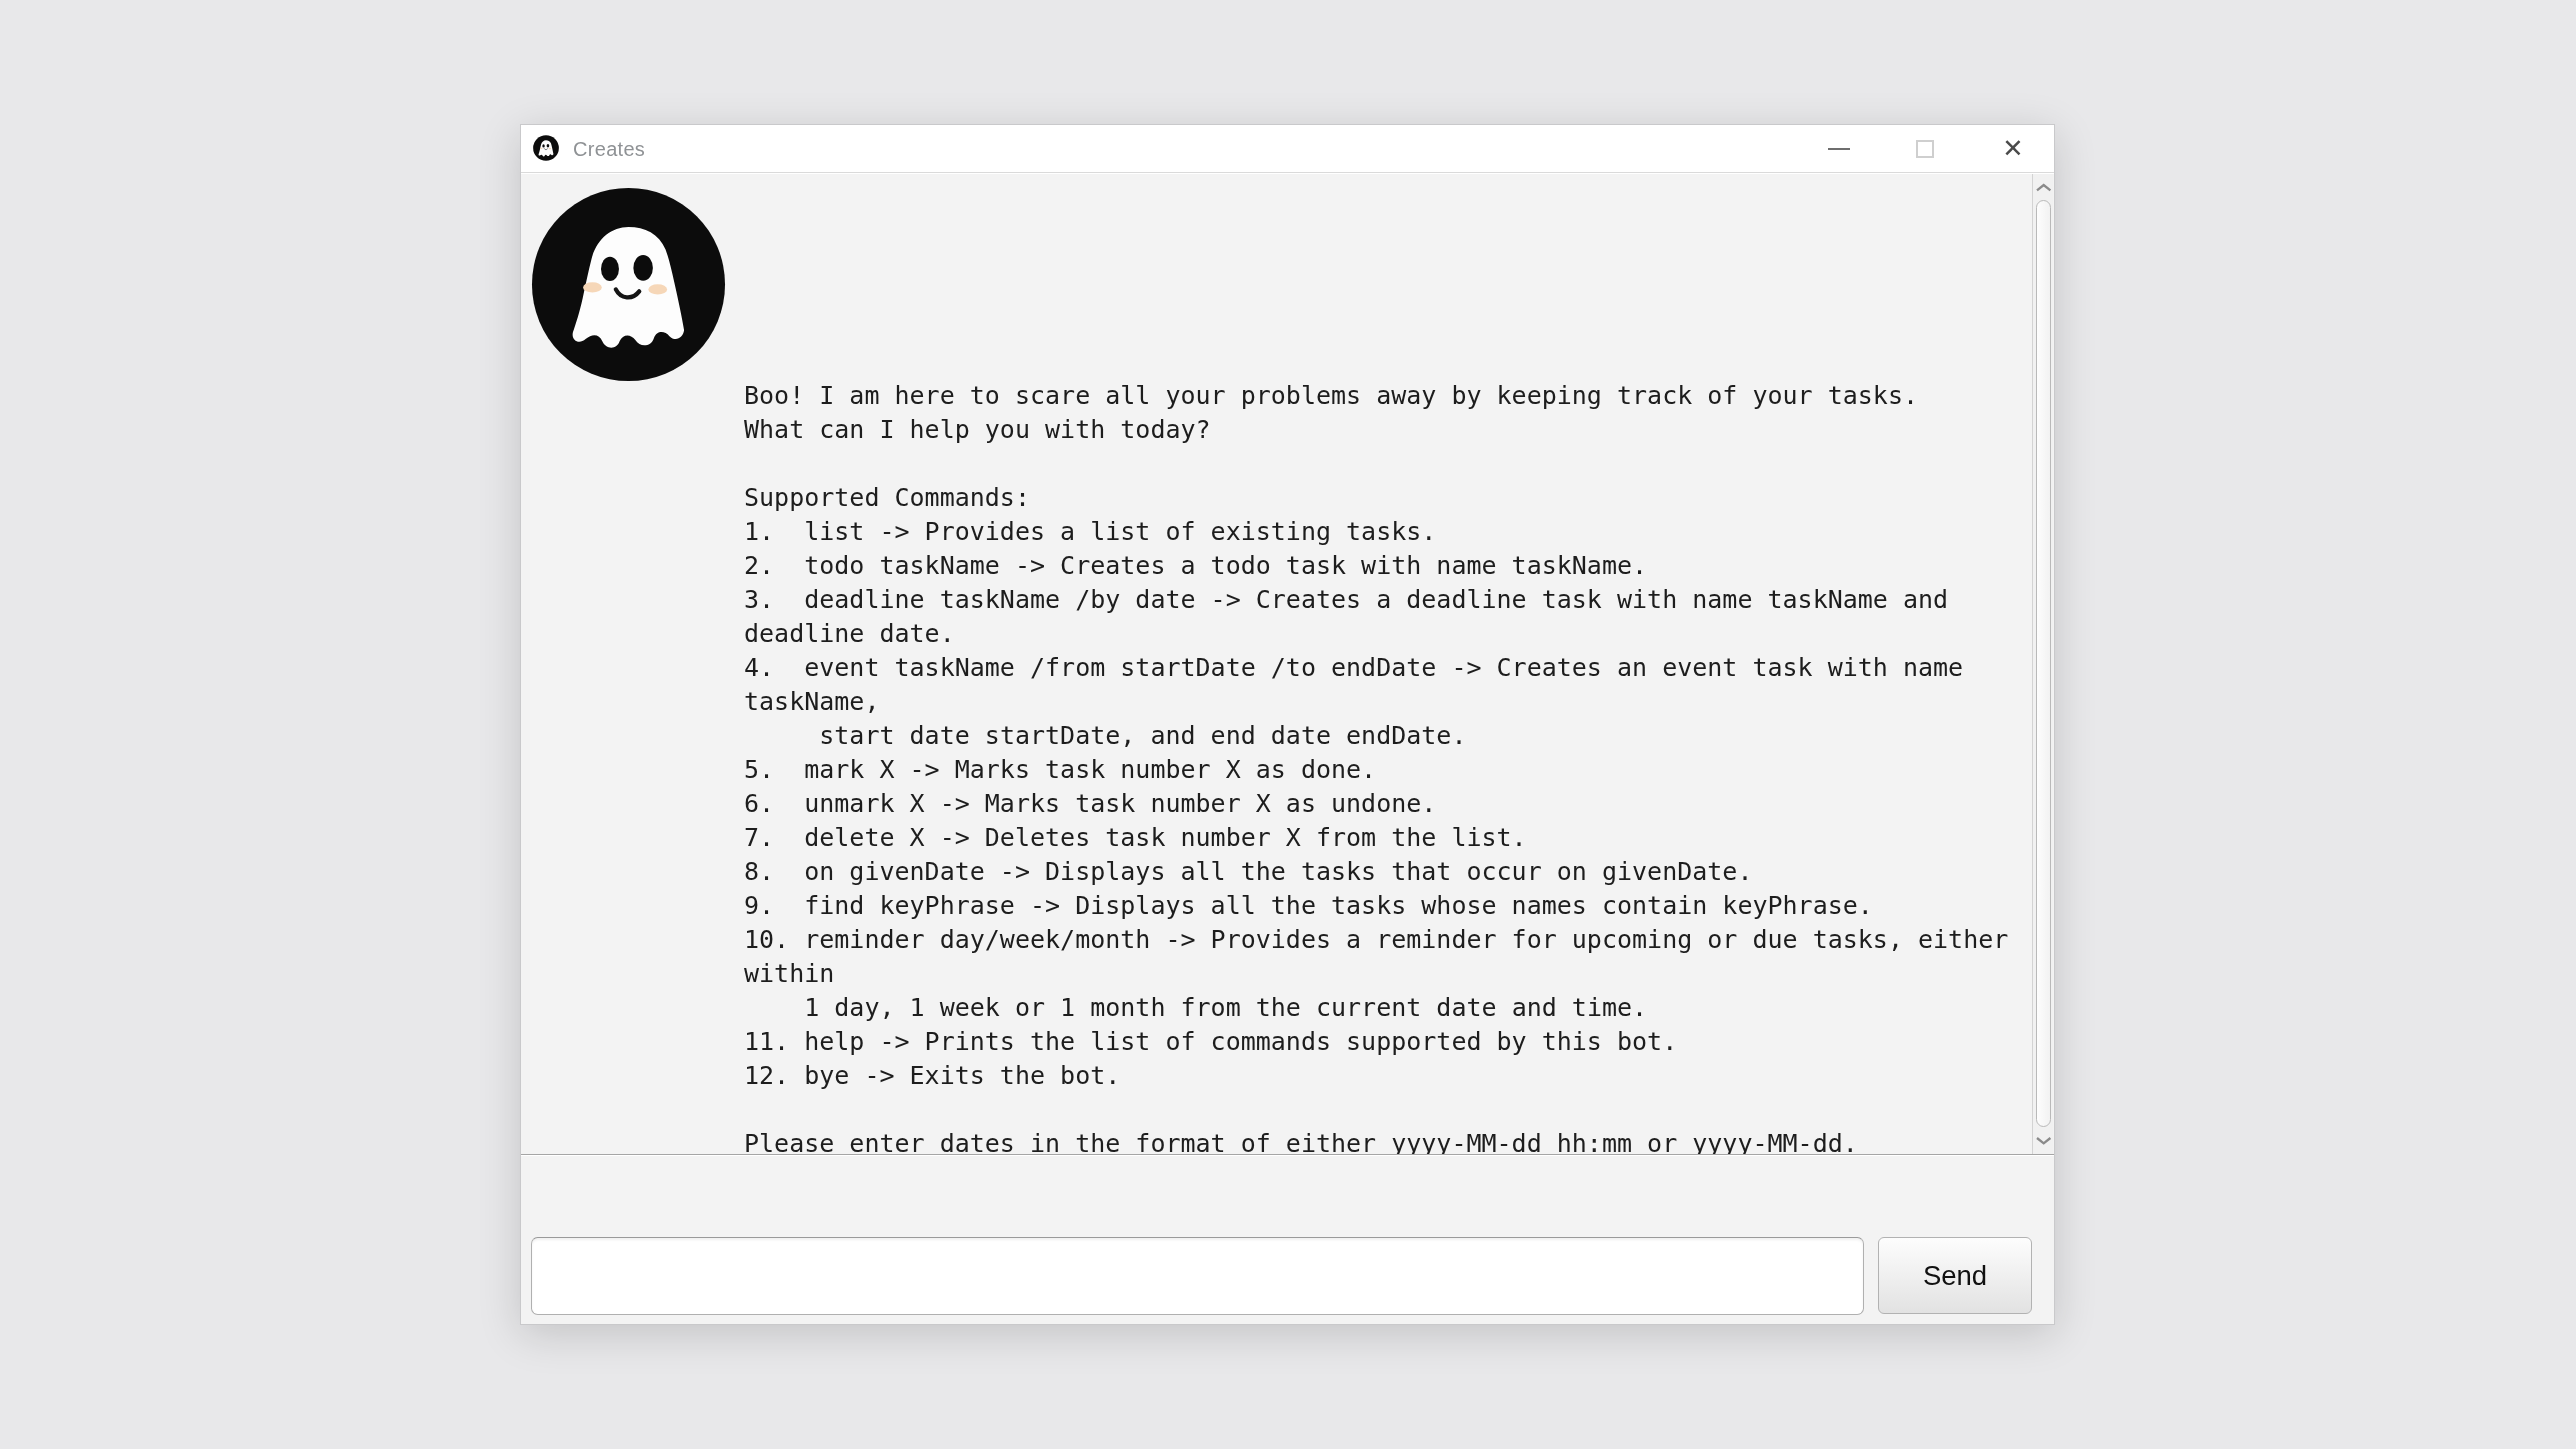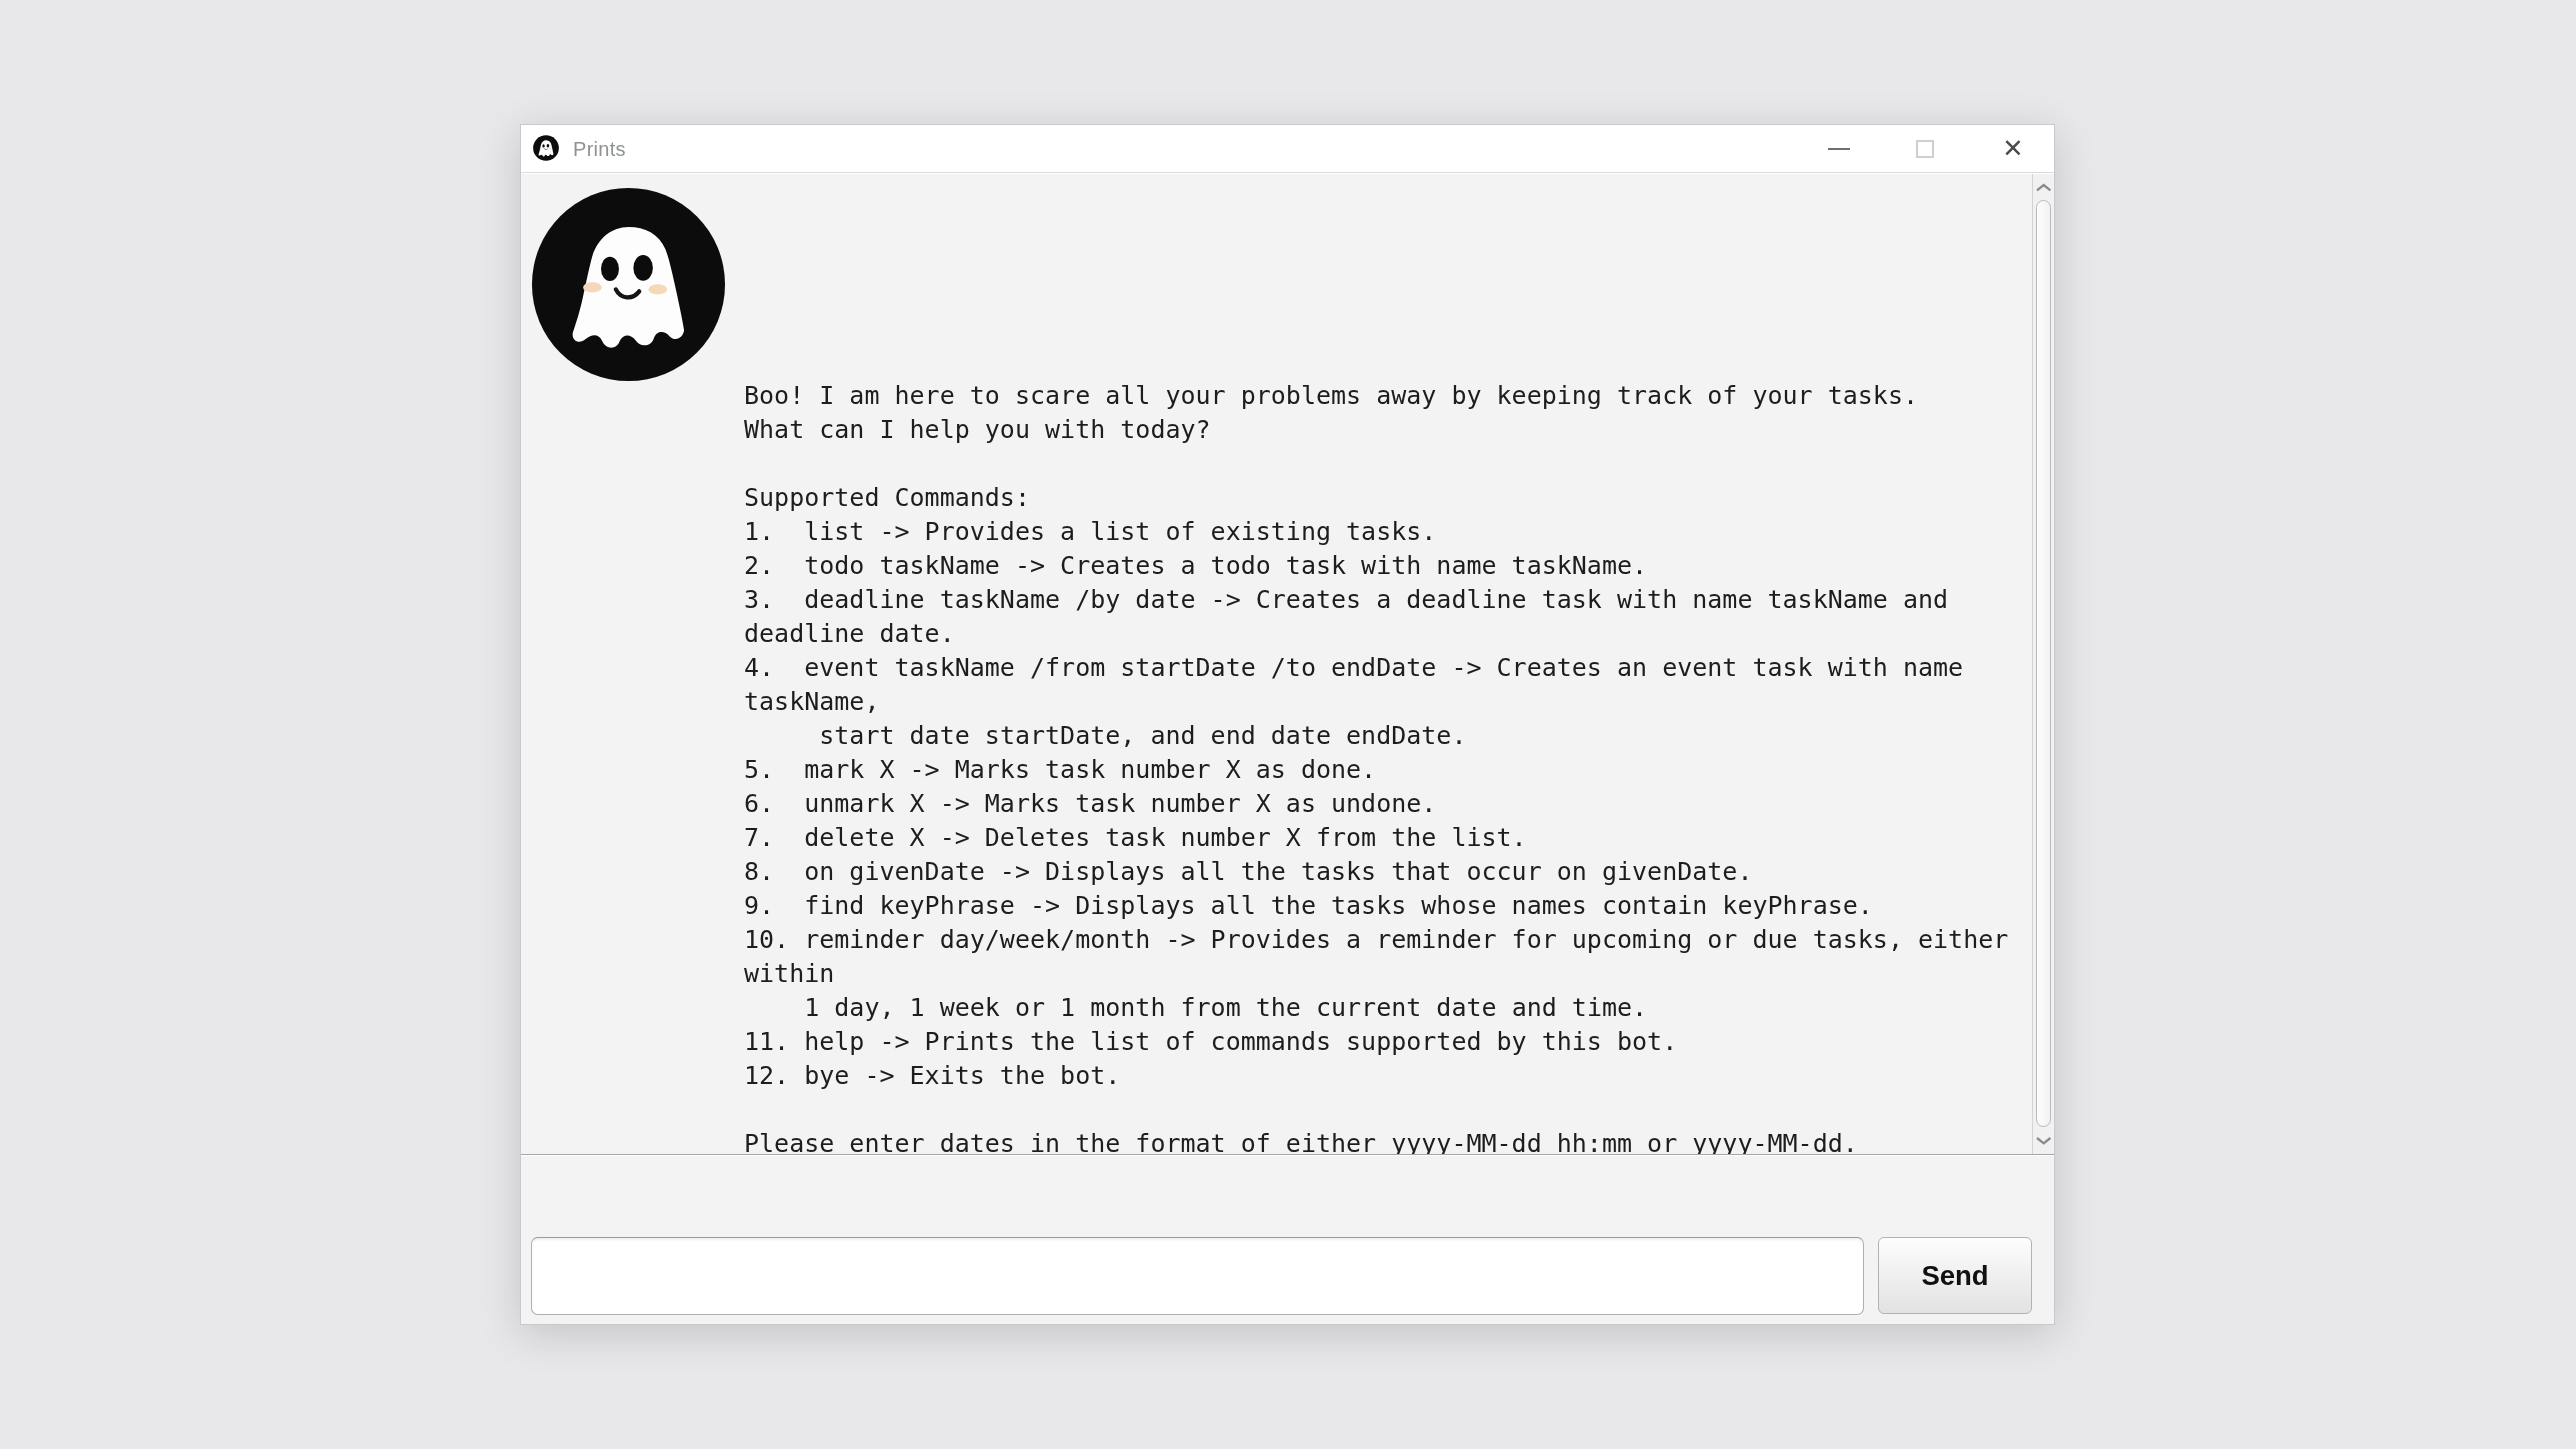--- a/index.html
+++ b/index.html
@@ -111,21 +111,21 @@
     outline: none;
     box-shadow: inset 0 2px 2.7px rgba(0,0,0,0.06);
   }
   .send-btn {
     position: absolute; left: 1357px; top: 81px;
     width: 154px; height: 77px;
     background: linear-gradient(#fdfdfd, #e2e2e2);
     border: 1.3px solid #b2b2b2;
     border-radius: 6px;
     font-family: "Liberation Sans", sans-serif;
-    font-size: 27.5px; font-weight: 700; color: #111111;
+    font-size: 27.5px; font-weight: 400; color: #111111;
     display: flex; align-items: center; justify-content: center;
     cursor: default;
   }
 </style>
 </head>
 <body>
 
 <svg width="0" height="0" style="position:absolute">
   <defs>
     <g id="ghost-logo">
@@ -152,21 +152,21 @@
     </g>
   </defs>
 </svg>
 
 <div class="window">
 
   <div class="titlebar">
     <svg class="titlebar-icon" viewBox="0 0 100 100">
       <use href="#ghost-logo"></use>
     </svg>
-    <div class="titlebar-title">Prints</div>
+    <div class="titlebar-title">Creates</div>
     <div class="caption-btn btn-min">
       <div class="glyph-min"></div>
     </div>
     <div class="caption-btn btn-max">
       <div class="glyph-max"></div>
     </div>
     <div class="caption-btn btn-close">
       <div class="glyph-close">✕</div>
     </div>
   </div>

